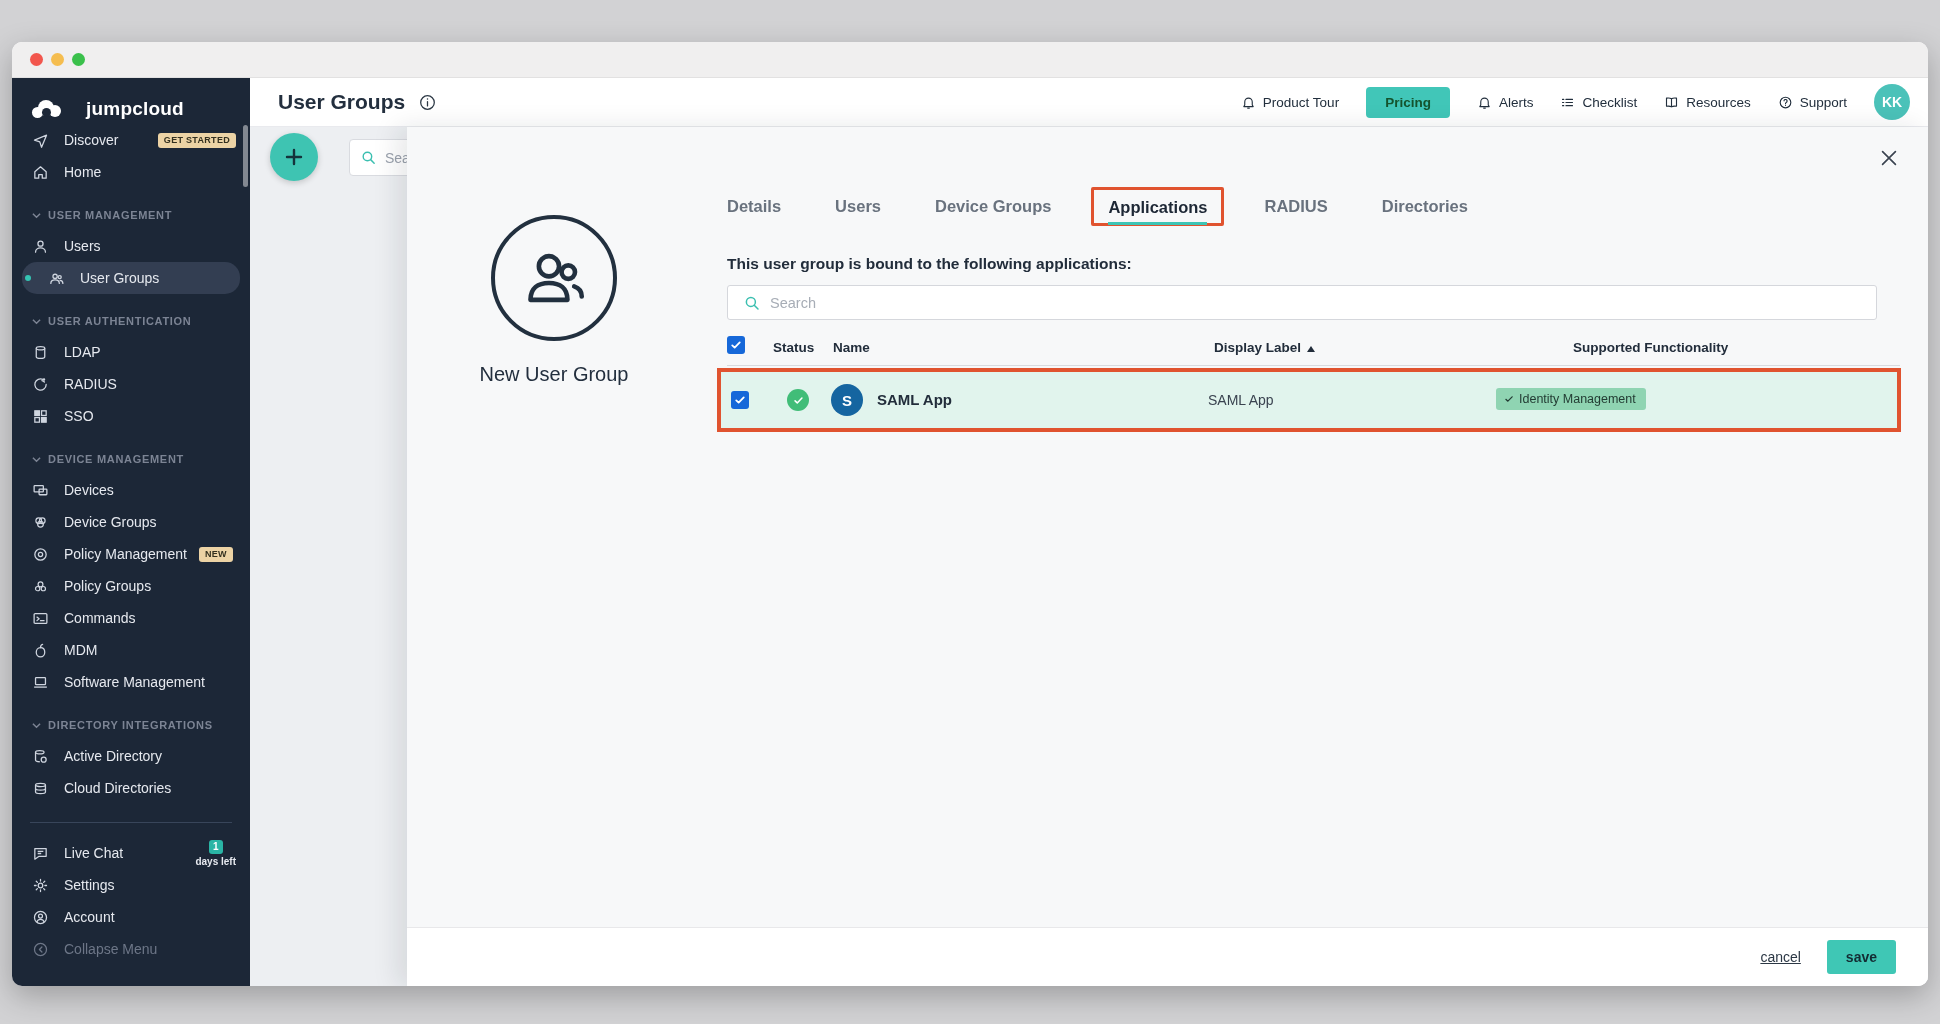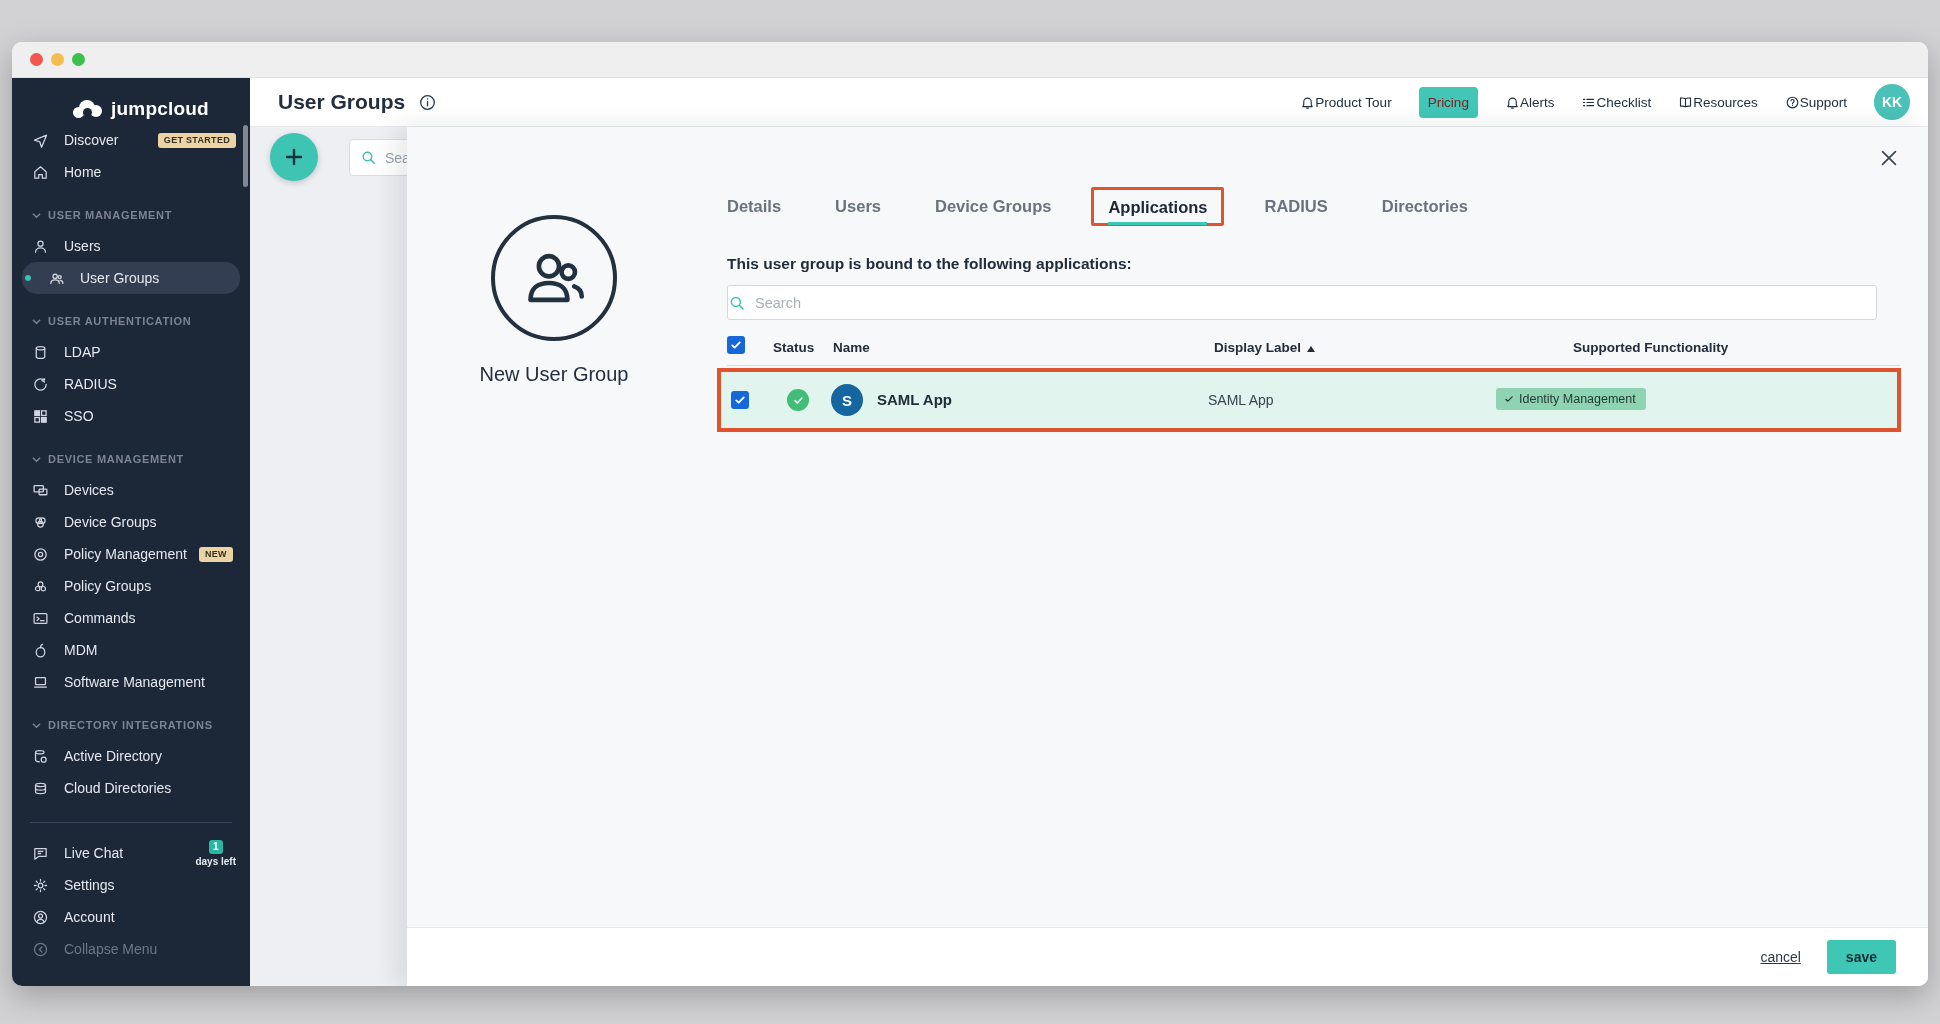--- a/index.html
+++ b/index.html
@@ -13,22 +13,22 @@
   
   .titlebar { height:36px; background:#f0efef; border-bottom:1px solid #e2e1e1;
     display:flex; align-items:center; padding-left:18px; gap:8px; }
   .tl { width:13px; height:13px; border-radius:50%; }
   .tl.red{ background:#f2564d; } .tl.yellow{ background:#f5bd4f; } .tl.green{ background:#3ac04b; }
 
   .app { position:absolute; left:0; top:36px; right:0; bottom:0; display:flex; }
 
   
   .sidebar { width:238px; background:#1c2737; color:#dde2ea; position:relative; flex-shrink:0; }
-  .side-logo { height:46px; padding:16px 0 0 20px; display:flex; align-items:center; gap:8px;
-    color:#fff; font-size:19px; font-weight:bold; letter-spacing:.2px;justify-content:center; }
+  .side-logo { height:46px; padding:16px 0 0 20px; display:flex; align-items:center; gap:24px;
+    color:#fff; font-size:19px; font-weight:bold; letter-spacing:.2px; }
   .cloud-glyph { width:30px; height:18px; position:relative; }
   .cloud-glyph span { position:absolute; background:#fff; border-radius:50%; }
   .nav { margin-top:0; }
   .nav-item { height:32px; display:flex; align-items:center; padding-left:20px; font-size:14px;
     color:#e6e9ef; position:relative; cursor:pointer; }
   .nav-item .icon { width:17px; height:17px; margin-right:15px; color:#cfd5df; flex-shrink:0; display:flex; }
   .nav-item .icon svg { width:17px; height:17px; }
   .nav-item.active { background:#333e52; border-radius:15px; margin:0 10px; padding-left:26px; }
   .nav-item.active::before { content:""; position:absolute; left:3px; top:13px; width:6px; height:6px;
     border-radius:50%; background:#35c4b3; }
@@ -47,24 +47,24 @@
   .side-scrollthumb { position:absolute; right:2px; top:47px; width:5px; height:62px;
     background:rgba(255,255,255,.45); border-radius:3px; }
 
   
   .main { flex:1; position:relative; background:#edeff2; }
   .app-header { position:absolute; left:0; top:0; right:0; height:49px; background:#fff;
     border-bottom:1px solid #e9eaee; display:flex; align-items:center; padding:0 18px 0 28px; z-index:2; }
   .page-title { font-size:21px; font-weight:bold; color:#232f3e; }
   .info-ic { margin-left:14px; color:#2c3845; display:flex; }
   .hdr-right { margin-left:auto; display:flex; align-items:center; gap:27px; }
-  .hdr-link { display:flex; align-items:center; font-size:13.5px; color:#222f3d; cursor:pointer; }
+  .hdr-link { display:flex; align-items:center; gap:7px; font-size:13.5px; color:#222f3d; cursor:pointer; }
   .hdr-link svg { width:15px; height:15px; }
-  .pricing-btn { background:#41c6b8; color:#7f1d1d; font-size:13.5px; font-weight:normal;
-    padding:8px 9px; border-radius:4px; border:none; cursor:pointer; }
+  .pricing-btn { background:#41c6b8; color:#14532d; font-size:13.5px; font-weight:bold;
+    padding:8px 19px; border-radius:4px; border:none; cursor:pointer; }
   .avatar { width:36px; height:36px; border-radius:50%; background:#4bc2b9; color:#fff;
     font-size:14px; font-weight:bold; display:flex; align-items:center; justify-content:center; cursor:pointer; }
 
   .fab { position:absolute; left:20px; top:55px; width:48px; height:48px; border-radius:50%;
     background:#3ec4b2; border:none; cursor:pointer; box-shadow:0 2px 6px rgba(0,0,0,.18);
     display:flex; align-items:center; justify-content:center; z-index:1; }
   .bg-search { position:absolute; left:99px; top:61px; width:130px; height:37px; background:#fff;
     border:1px solid #d9dbe0; border-radius:4px 0 0 4px; display:flex; align-items:center;
     padding-left:10px; gap:8px; overflow:hidden; z-index:1; }
   .bg-search .ph { color:#9aa1ac; font-size:14px; white-space:nowrap; }
@@ -81,21 +81,21 @@
     font-size:20px; font-weight:normal; color:#232f3e; }
 
   .tabs { position:absolute; left:320px; top:60px; display:flex; align-items:center; gap:54px; }
   .tab { font-size:16.5px; font-weight:bold; color:#69727e; cursor:pointer; padding:6px 0; }
   .tab.active { color:#1d2735; }
   .tab.active .tab-inner { border-bottom:3.5px solid #3dc5b6; padding-bottom:6px; }
   .tab.hl { border:3.5px solid #e0532f; border-radius:2px; padding:8px 14px 6px 14px; margin:0 -14px; }
 
   .bound-text { position:absolute; left:320px; top:128px; font-size:15.5px; font-weight:bold; color:#222d3b; }
   .modal-search { position:absolute; left:320px; top:158px; width:1150px; height:35px; background:#fff;
-    border:1px solid #d5d7dc; border-radius:3px; display:flex; align-items:center; padding-left:0; gap:9px; }
+    border:1px solid #d5d7dc; border-radius:3px; display:flex; align-items:center; padding-left:15px; gap:9px; }
   .modal-search input { border:none; outline:none; font-size:14.5px; color:#333; width:1000px;
     font-family:"Liberation Sans",sans-serif; background:transparent; }
   .modal-search input::placeholder { color:#a7adb6; }
 
   .thead { position:absolute; left:320px; top:205px; right:28px; height:34px;
     border-bottom:1px solid #d9dbdf; font-size:13.5px; font-weight:bold; color:#222d3b; }
   .th { position:absolute; top:8px; }
   .th-status{ left:46px; } .th-name{ left:106px; } .th-display{ left:487px; } .th-func{ left:846px; }
   .sort-up { display:inline-block; width:0; height:0; border-left:4.5px solid transparent;
     border-right:4.5px solid transparent; border-bottom:6px solid #222d3b; margin-left:6px; }

